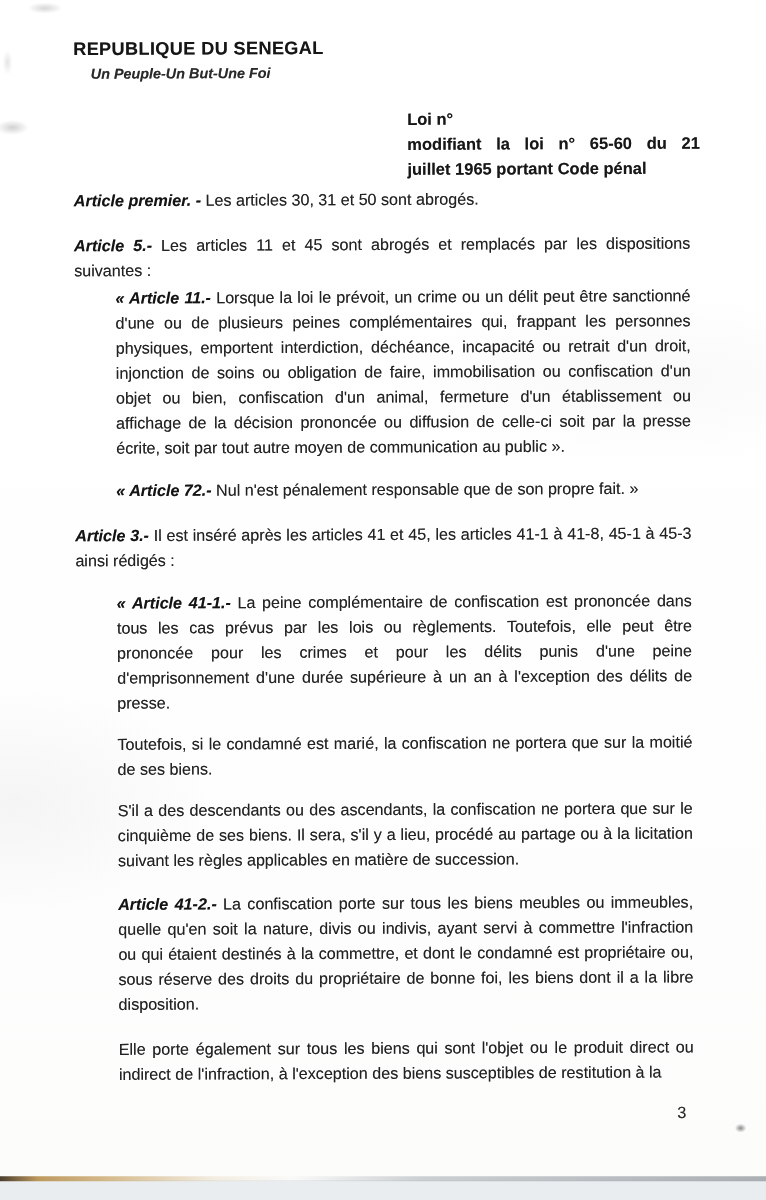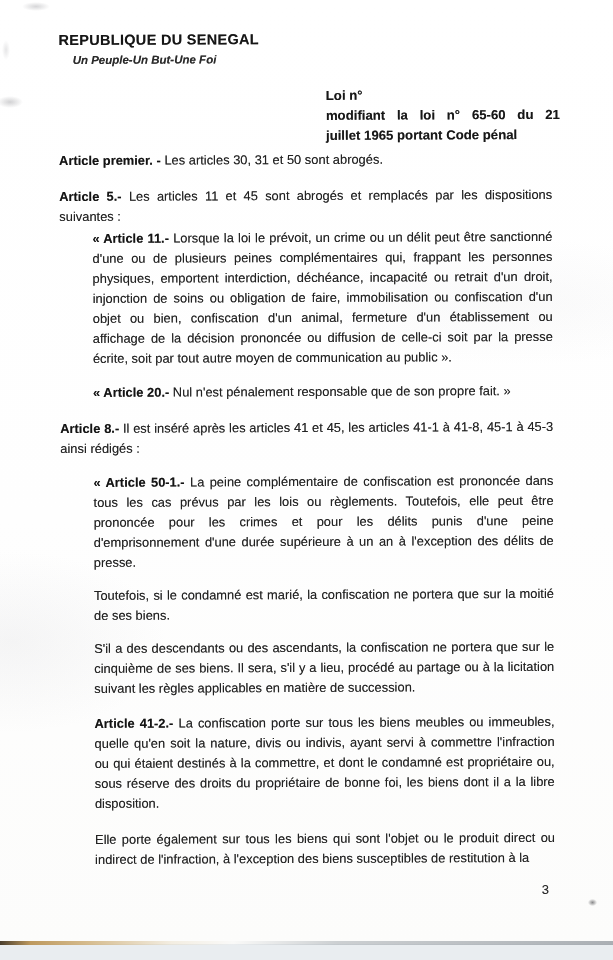--- a/index.html
+++ b/index.html
@@ -71,21 +71,21 @@
     color: #171717;
   }
   .law-title .jboth { text-align: justify; text-align-last: justify; }
   .para {
     margin: 0;
     font-size: 12.9px;
     line-height: 20px;
     text-align: justify;
     color: #222222;
   }
-  .para .lead { font-weight: bold; color: #141414; }
+  .para .lead { font-weight: bold; color: #141414; font-style: italic; }
   .indent { margin-left: 33px; }
   .mt4  { margin-top: 4px; }
   .mt14 { margin-top: 14px; }
   .mt2  { margin-top: 2px; }
   .mt16 { margin-top: 16px; }
   .mt13 { margin-top: 13px; }
   .mt15 { margin-top: 15px; }
   .page-number {
     position: absolute;
     top: 882px;
@@ -134,25 +134,25 @@
       <div class="jboth">modifiant la loi n° 65-60 du 21</div>
       <div>juillet 1965 portant Code pénal</div>
     </div>
 
     <p class="para mt4"><span class="lead">Article premier. - </span><span>Les articles 30, 31 et 50 sont abrogés.</span></p>
 
     <p class="para mt16"><span class="lead">Article 5.- </span><span>Les articles 11 et 45 sont abrogés et remplacés par les dispositions suivantes :</span></p>
 
     <p class="para indent mt2"><span class="lead">« Article 11.- </span><span>Lorsque la loi le prévoit, un crime ou un délit peut être sanctionné d'une ou de plusieurs peines complémentaires qui, frappant les personnes physiques, emportent interdiction, déchéance, incapacité ou retrait d'un droit, injonction de soins ou obligation de faire, immobilisation ou confiscation d'un objet ou bien, confiscation d'un animal, fermeture d'un établissement ou affichage de la décision prononcée ou diffusion de celle-ci soit par la presse écrite, soit par tout autre moyen de communication au public ».</span></p>
 
-    <p class="para indent mt14"><span class="lead">« Article 20.- </span><span>Nul n'est pénalement responsable que de son propre fait. »</span></p>
+    <p class="para indent mt14"><span class="lead">« Article 72.- </span><span>Nul n'est pénalement responsable que de son propre fait. »</span></p>
 
-    <p class="para mt16"><span class="lead">Article 8.- </span><span>Il est inséré après les articles 41 et 45, les articles 41-1 à 41-8, 45-1 à 45-3 ainsi rédigés :</span></p>
+    <p class="para mt16"><span class="lead">Article 3.- </span><span>Il est inséré après les articles 41 et 45, les articles 41-1 à 41-8, 45-1 à 45-3 ainsi rédigés :</span></p>
 
-    <p class="para indent mt14"><span class="lead">« Article 50-1.- </span><span>La peine complémentaire de confiscation est prononcée dans tous les cas prévus par les lois ou règlements. Toutefois, elle peut être prononcée pour les crimes et pour les délits punis d'une peine d'emprisonnement d'une durée supérieure à un an à l'exception des délits de presse.</span></p>
+    <p class="para indent mt14"><span class="lead">« Article 41-1.- </span><span>La peine complémentaire de confiscation est prononcée dans tous les cas prévus par les lois ou règlements. Toutefois, elle peut être prononcée pour les crimes et pour les délits punis d'une peine d'emprisonnement d'une durée supérieure à un an à l'exception des délits de presse.</span></p>
 
     <p class="para indent mt13"><span>Toutefois, si le condamné est marié, la confiscation ne portera que sur la moitié de ses biens.</span></p>
 
     <p class="para indent mt13"><span>S'il a des descendants ou des ascendants, la confiscation ne portera que sur le cinquième de ses biens. Il sera, s'il y a lieu, procédé au partage ou à la licitation suivant les règles applicables en matière de succession.</span></p>
 
     <p class="para indent mt15"><span class="lead">Article 41-2.- </span><span>La confiscation porte sur tous les biens meubles ou immeubles, quelle qu'en soit la nature, divis ou indivis, ayant servi à commettre l'infraction ou qui étaient destinés à la commettre, et dont le condamné est propriétaire ou, sous réserve des droits du propriétaire de bonne foi, les biens dont il a la libre disposition.</span></p>
 
     <p class="para indent mt16"><span>Elle porte également sur tous les biens qui sont l'objet ou le produit direct ou indirect de l'infraction, à l'exception des biens susceptibles de restitution à la</span></p>
 
   </div>

